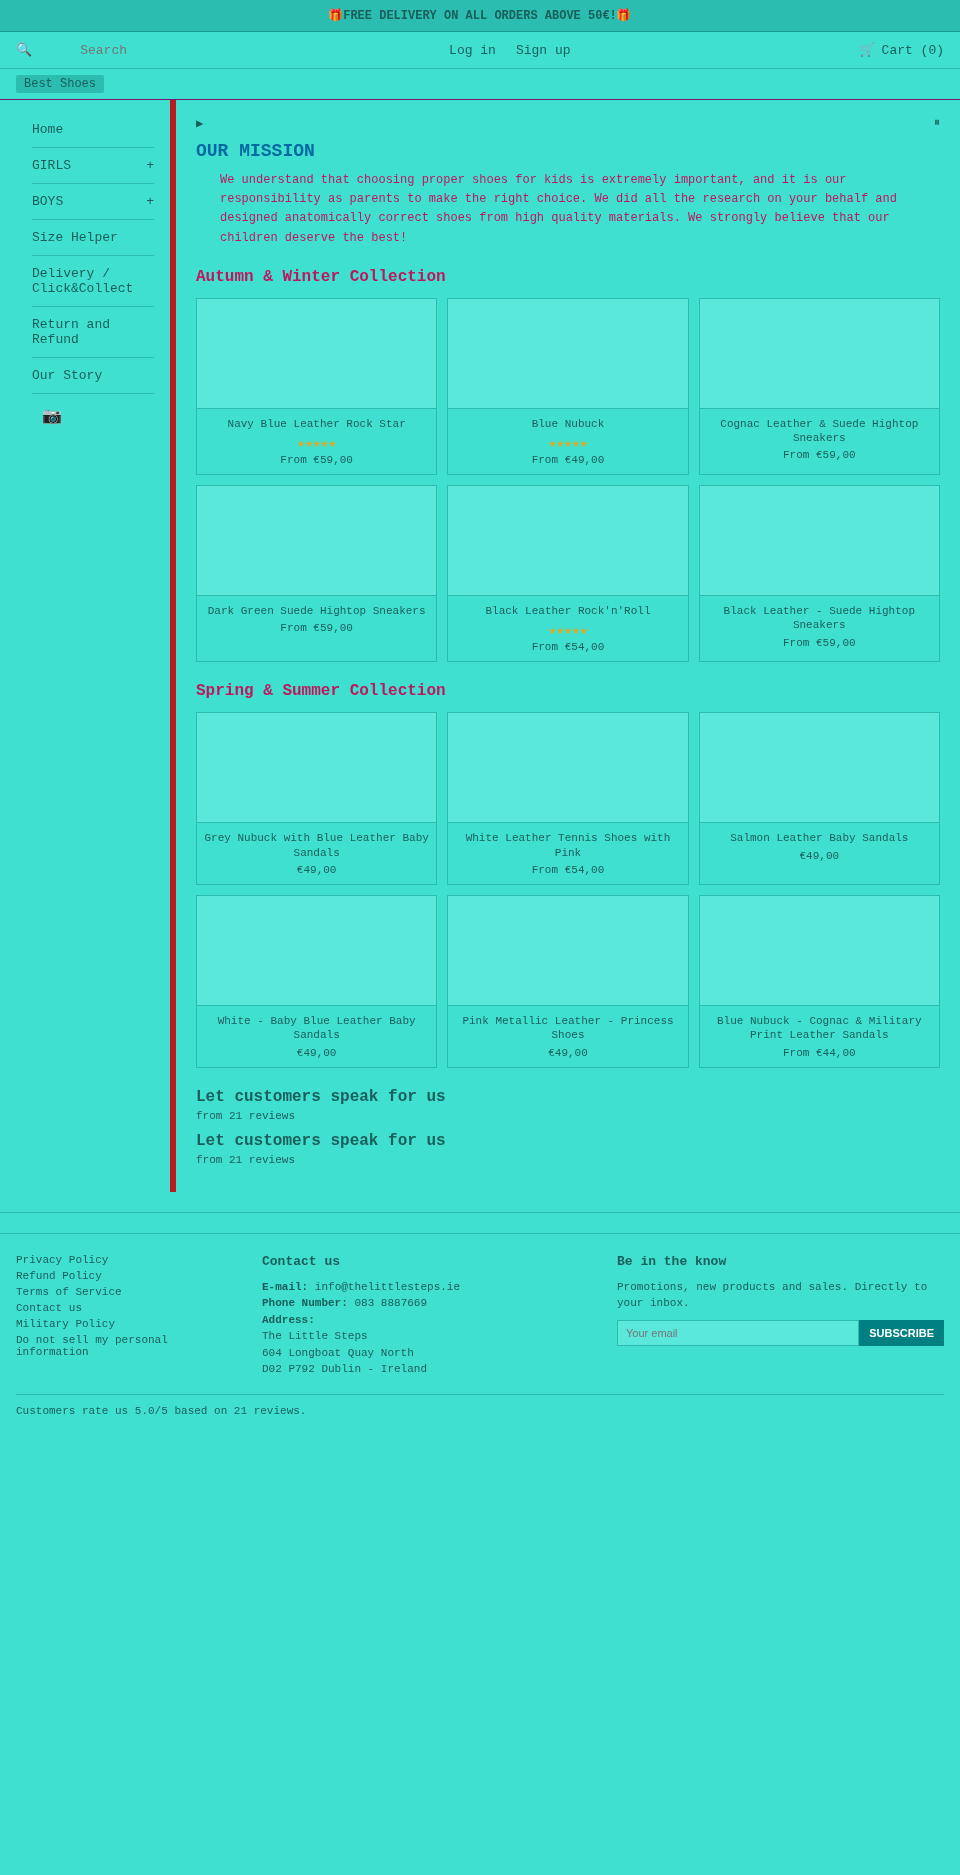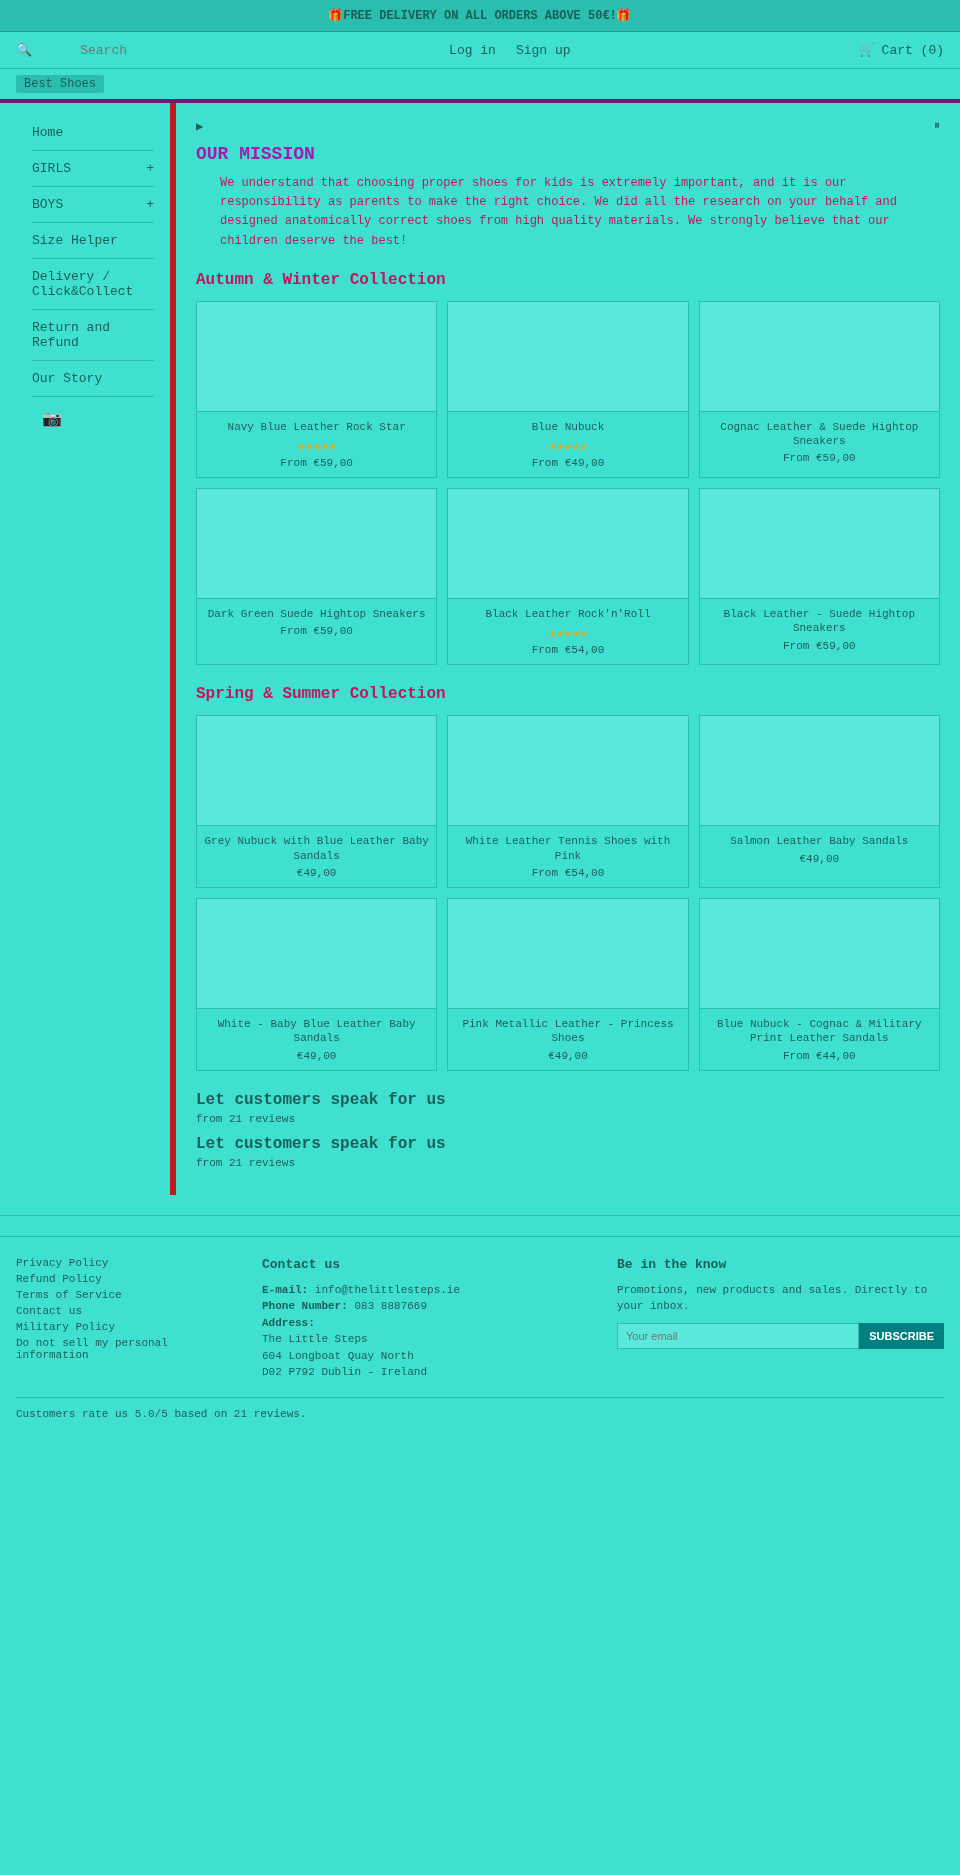--- a/index.html
+++ b/index.html
@@ -27,21 +27,21 @@
     }
     .header-left { display: flex; align-items: center; gap: 8px; }
     .header-center { display: flex; gap: 20px; }
     .header-right { display: flex; align-items: center; gap: 6px; }
     .header a, .header-link { color: #1a5f5a; text-decoration: none; font-size: 13px; cursor: pointer; }
 
     
     .breadcrumb {
       padding: 8px 16px;
       font-size: 12px;
-      border-bottom: 4px solid #701a75;
+      border-bottom: 1px solid #701a75;
     }
     .breadcrumb-tag {
       background: #2abdb0;
       padding: 2px 8px;
       border-radius: 2px;
       font-size: 12px;
     }
 
     
     .main-layout {
@@ -83,21 +83,21 @@
       justify-content: space-between;
       margin-bottom: 10px;
       font-size: 12px;
     }
 
     
     .section-title {
       font-size: 18px;
       font-weight: bold;
       margin-bottom: 10px;
-      color: #a21caf;
+      color: #0369a1;
     }
     .mission-text {
       font-size: 12px;
       line-height: 1.6;
       margin-bottom: 20px;
       color: #be185d;
       margin-left: 24px;
     }
 
     

